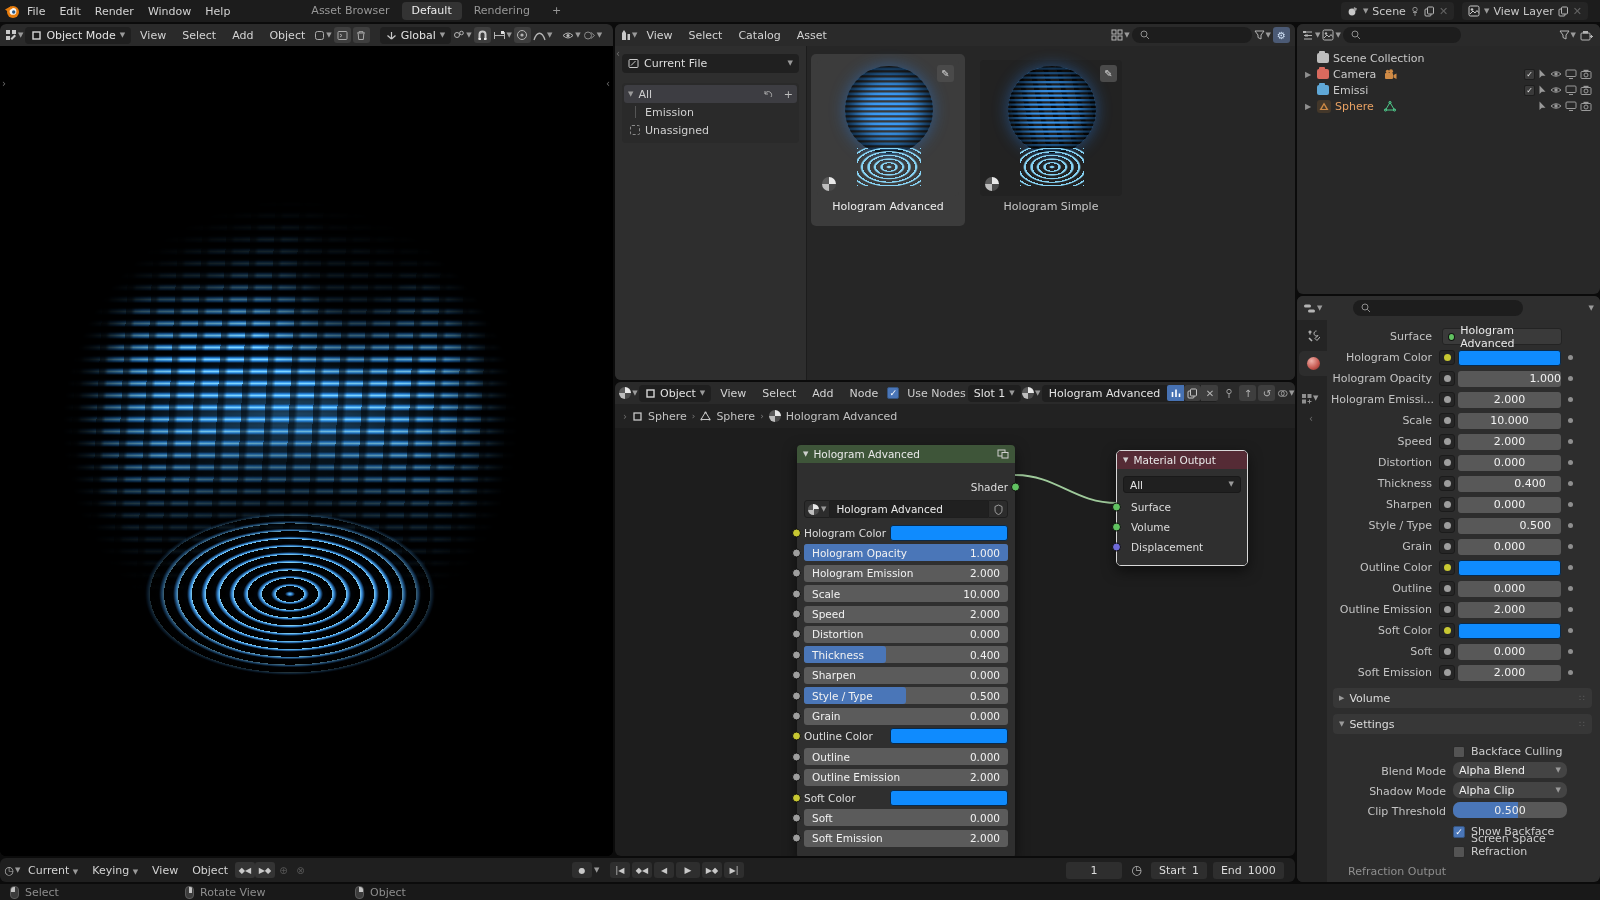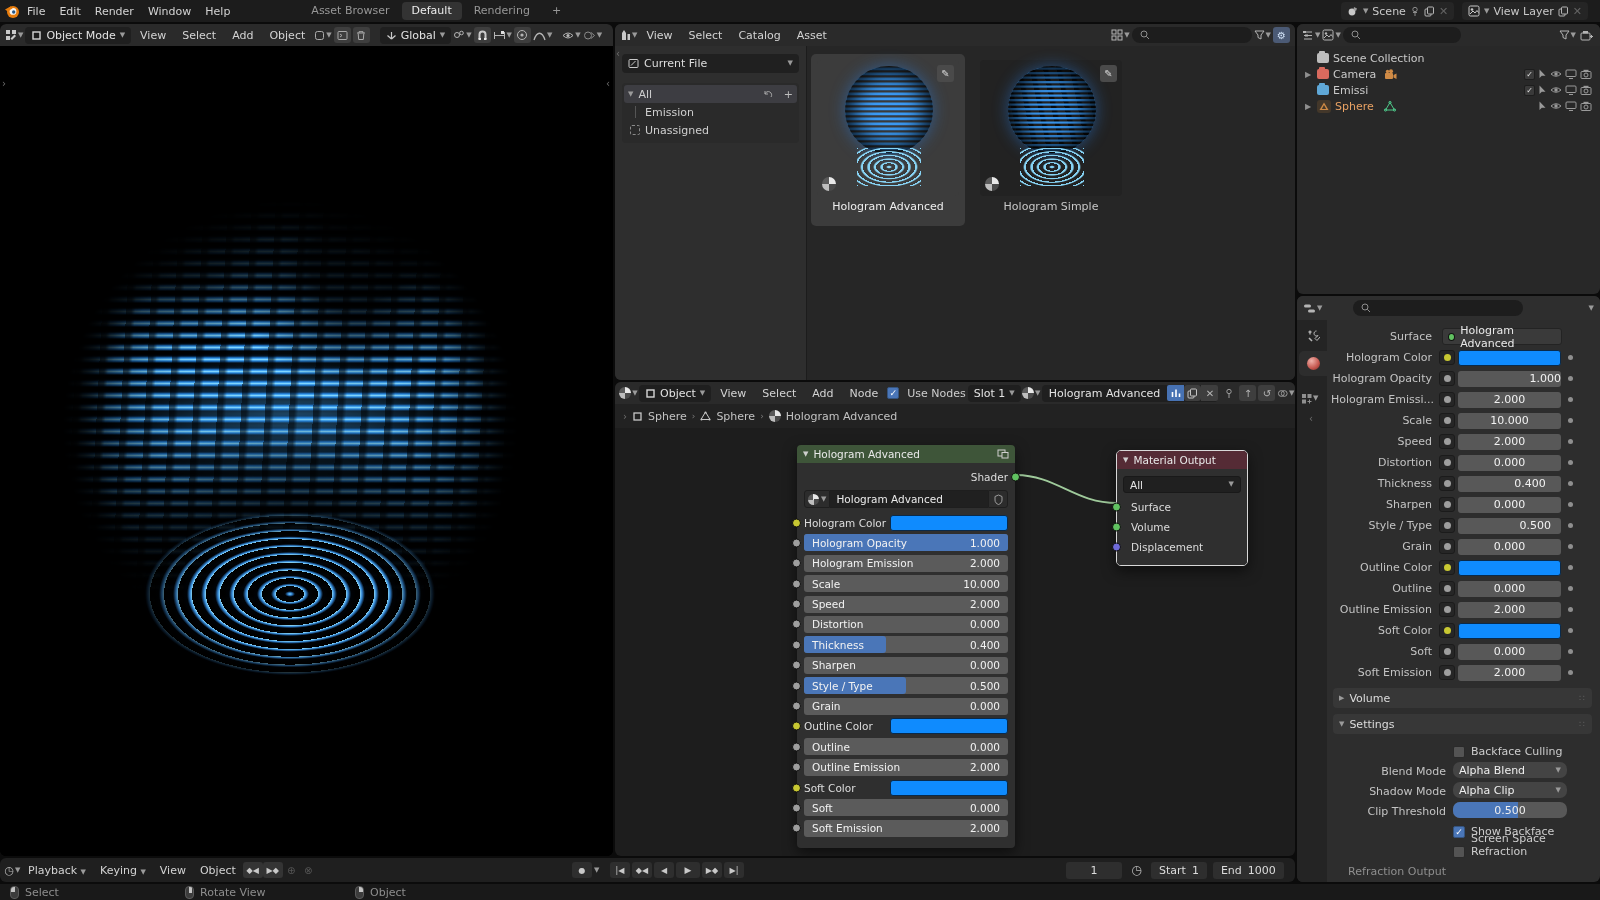--- a/index.html
+++ b/index.html
@@ -75,21 +75,21 @@
 #links{position:absolute;left:0;top:0;width:680px;height:474px;z-index:1;pointer-events:none}
 .node{position:absolute;z-index:2;border-radius:5px;box-shadow:0 5px 14px rgba(0,0,0,.55);font-size:10.5px}
 #node1{left:182px;top:63px;width:218px}
 #node2{left:501px;top:68px;width:132px;border:1px solid #d8d8d8}
 .n-head{height:18px;display:flex;align-items:center;gap:5px;padding:0 6px;border-radius:4px 4px 0 0;color:#e9e9e9}
 #node1 .n-head{background:#3e5539}
 #node2 .n-head{background:#552b35;border-radius:4px 4px 0 0}
 .n-head .chev{color:#cfcfcf}
 .n-head .htitle{flex:1}
 .n-body{background:#2f2f2f;border-radius:0 0 4px 4px;padding:3px 0 8px}
-.n-out{position:relative;text-align:right;margin:2px 7px 4px;height:18px;line-height:18px;color:#dcdcdc}
+.n-out{position:relative;text-align:right;margin:12px 7px 4px;height:18px;line-height:18px;color:#dcdcdc}
 .n-out .sock{position:absolute;right:-12px;top:50%;transform:translateY(-50%)}
 .n-mat{display:flex;align-items:center;margin:2px 7px 6px;height:18px}
 .nm-drop{display:flex;align-items:center;background:#2c2c2c;border:1px solid #1e1e1e;border-radius:3px 0 0 3px;padding:0 3px;gap:2px;height:18px}
 .nm-name{flex:1;background:#202020;border-top:1px solid #1e1e1e;border-bottom:1px solid #1e1e1e;padding:0 6px;line-height:16px;color:#eaeaea;overflow:hidden;white-space:nowrap}
 .nm-shield{width:20px;height:18px;background:#2c2c2c;border:1px solid #1e1e1e;border-radius:0 3px 3px 0;display:flex;align-items:center;justify-content:center}
 .nrow{position:relative;height:17px;margin:3.4px 7px;background:#5b5b5b;border-radius:3px;display:flex;align-items:center;color:#f2f2f2}
 .nfill{position:absolute;left:0;top:0;bottom:0;background:#4a76b8;border-radius:3px}
 .nlabel{position:relative;padding-left:8px;flex:1;white-space:nowrap;overflow:hidden}
 .nval{position:relative;padding-right:8px}
 .ncolor{position:relative;display:flex;align-items:center;height:17px;margin:3.4px 7px;color:#dedede}
@@ -1019,21 +1019,21 @@
         <span class="s-label" style="color:#8f8f8f">Refraction Output</span>
       </div>
     </div>
   </div>
 
   <div id="timeline">
     <span class="ibtn">
         <span style="font-size:11px;color:#b5b5b5">◷</span>
         <span class="chev">▼</span>
       </span>
-    <span class="menu"><span>Playback</span> <span class="chev">▼</span></span>
+    <span class="menu"><span>Current</span> <span class="chev">▼</span></span>
     <span class="menu"><span>Keying</span> <span class="chev">▼</span></span>
     <span class="menu">View</span>
     <span class="menu">Object</span>
     <span class="tbtn" style="background:#343434">◆◀</span>
     <span class="tbtn" style="background:#343434">▶◆</span>
     <span class="ibtn" style="color:#555">⊕</span>
     <span class="ibtn" style="color:#555">⊗</span>
     <div class="tl-abs" style="left:572px">
       <span class="tbtn">●</span>
         <span class="chev">▼</span>

